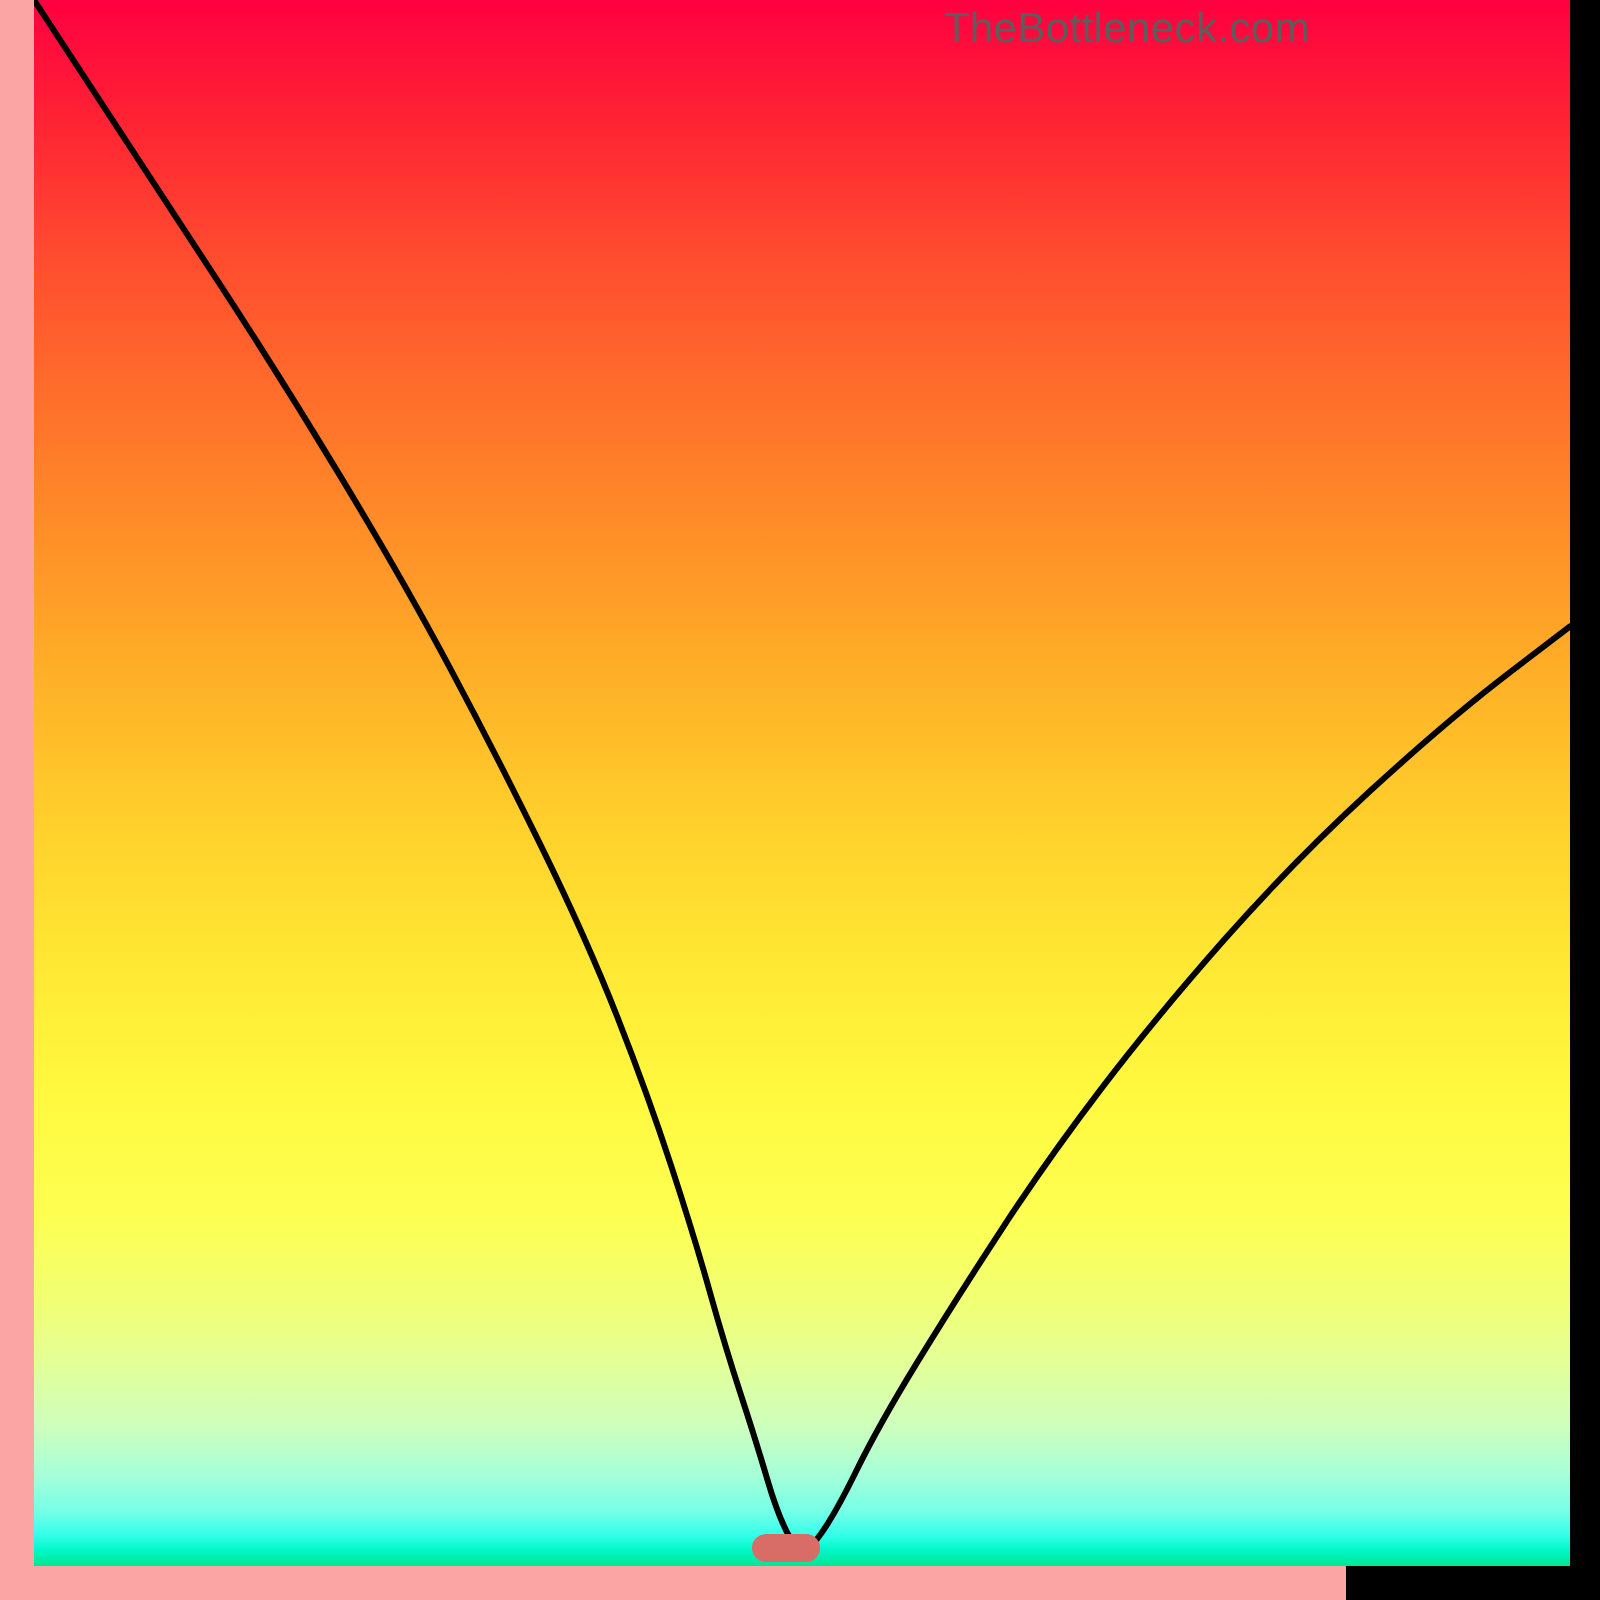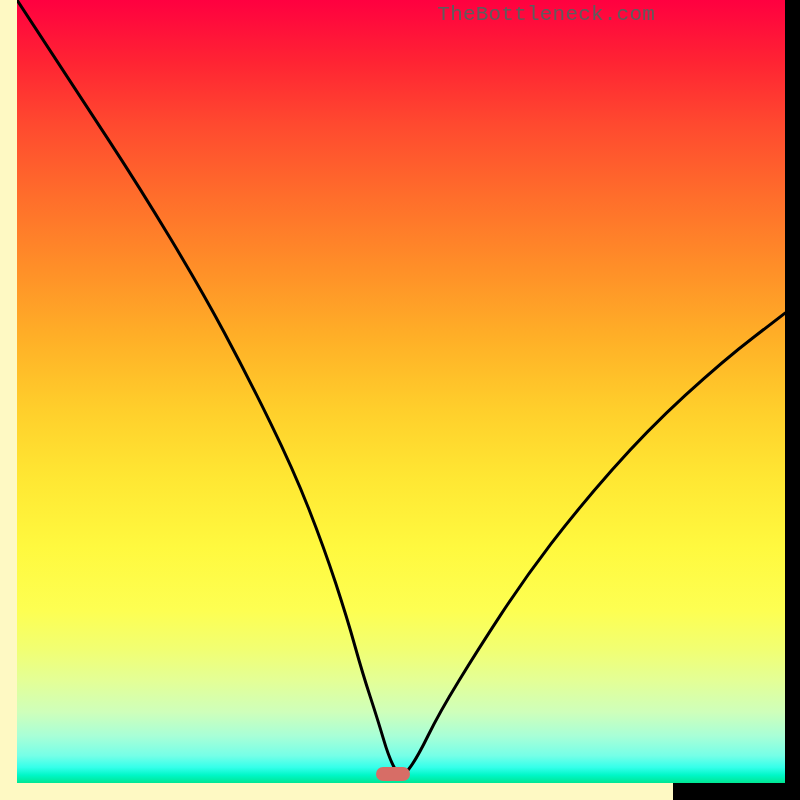--- a/index.html
+++ b/index.html
@@ -8,22 +8,21 @@
     width: 800px;
     height: 800px;
     overflow: hidden;
     background: #000;
     font-family: Arial, Helvetica, sans-serif;
   }
   .frame {
     position: relative;
     width: 673px;
     height: 800px;
-    background: #fef9c3;
-    font-family: Liberation Mono, monospace;
+    background: #fca5a5;
   }
   .plot {
     position: absolute;
     left: 17px;
     top: 0;
     width: 768px;
     height: 783px;
     background: linear-gradient(to bottom,
       #ff0040 0%,
       #ff2433 8%,

